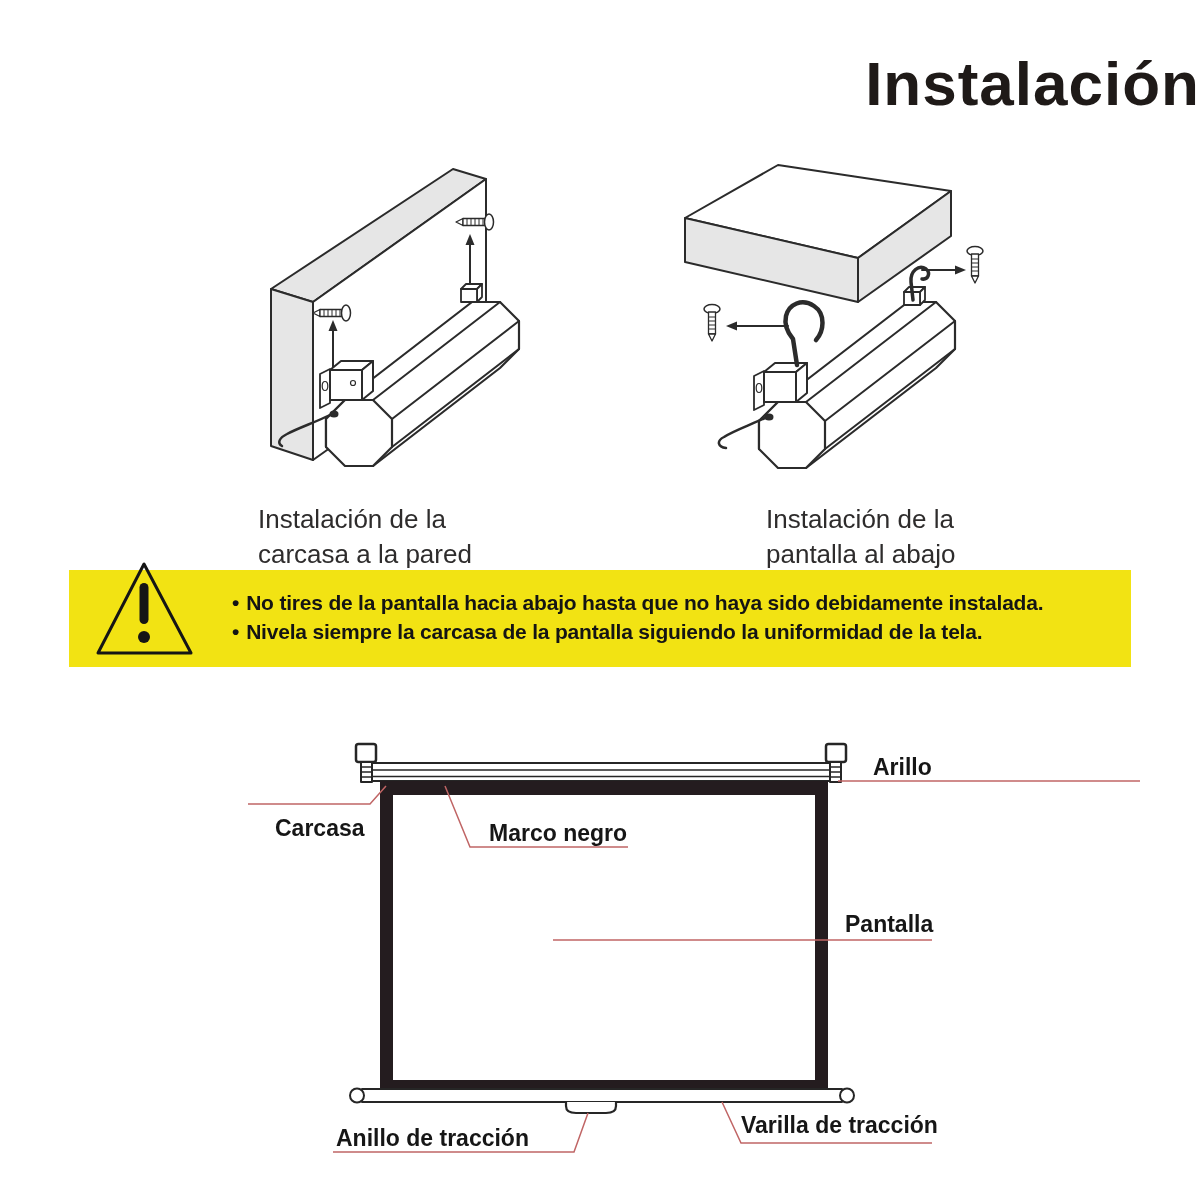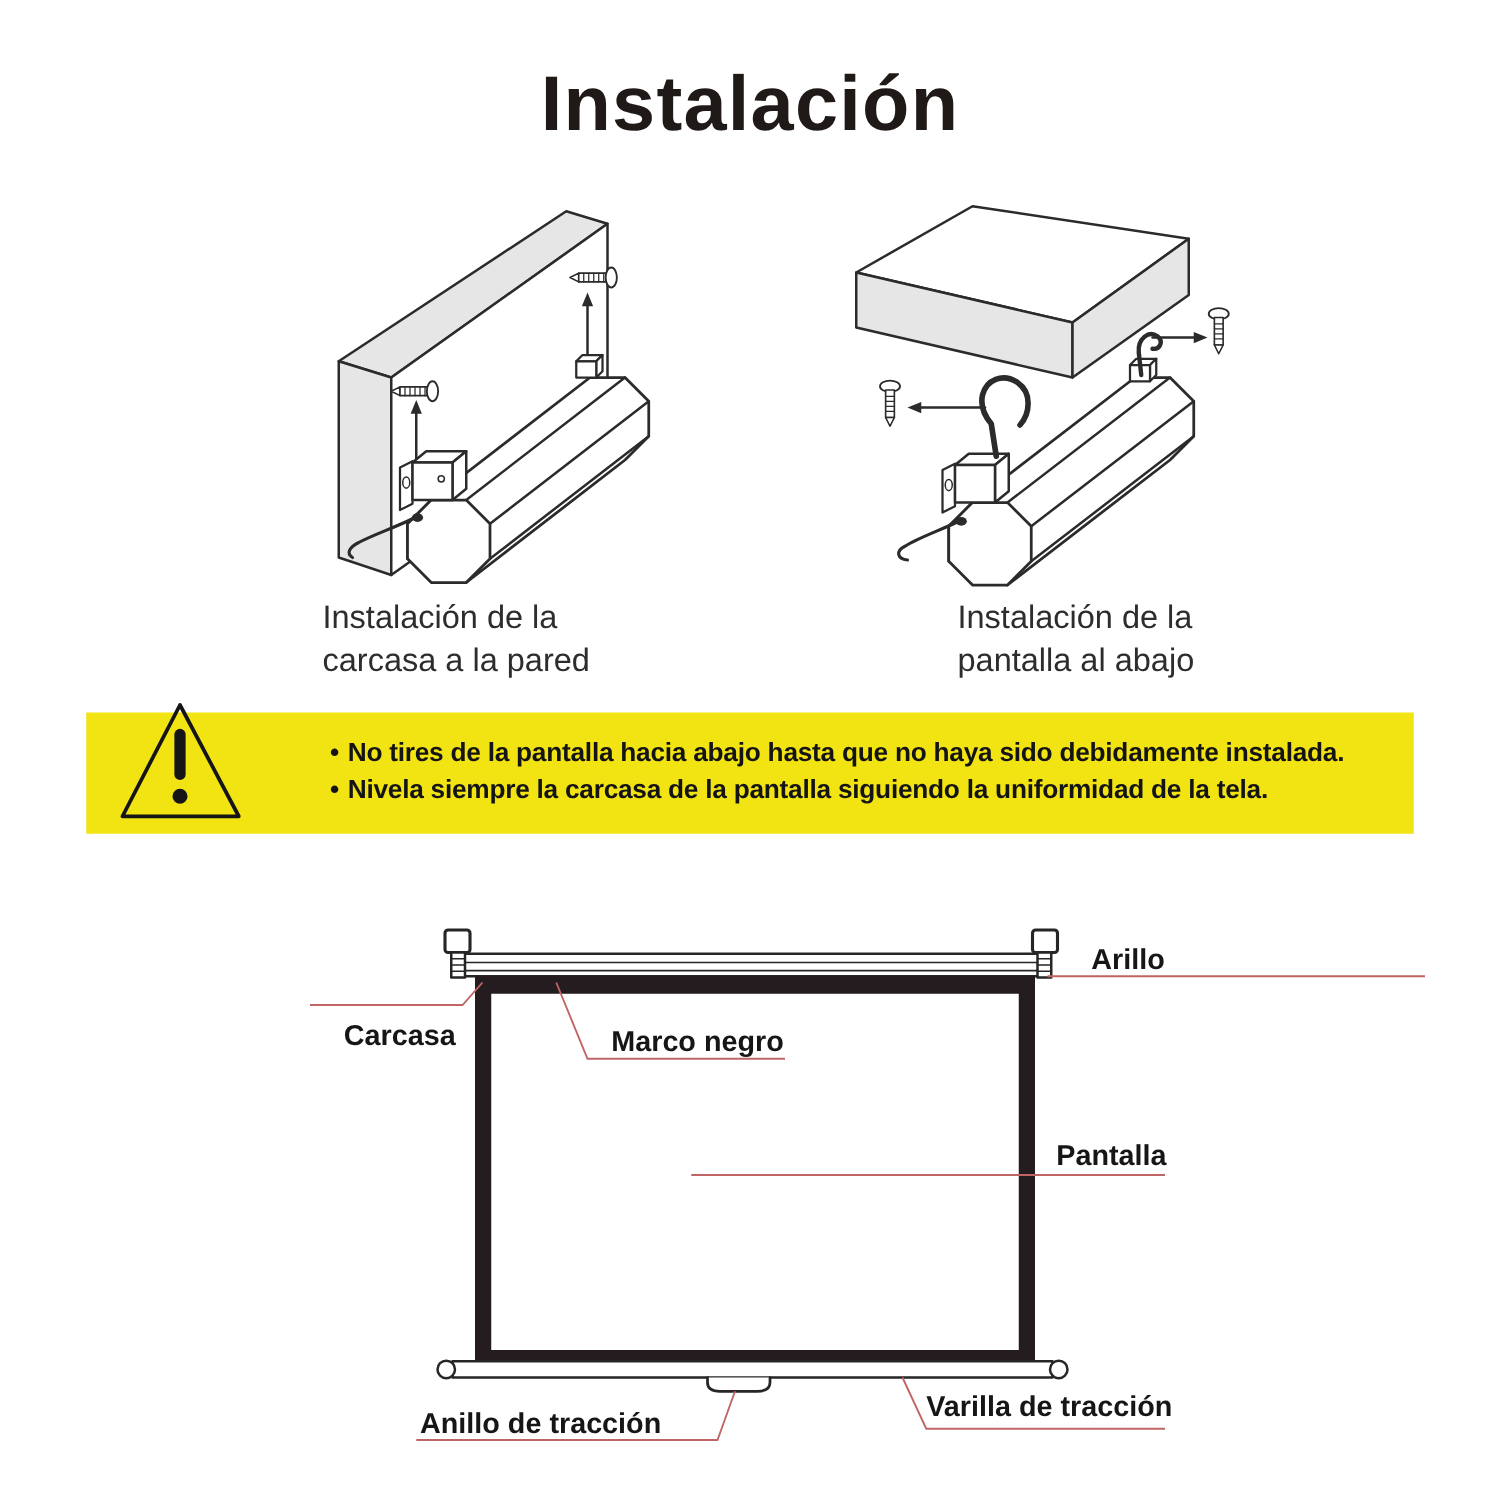--- a/index.html
+++ b/index.html
@@ -1,28 +1,28 @@
 <!DOCTYPE html>
 <html><head>
 <meta charset="utf-8">
 <style>
   html,body{margin:0;padding:0;background:#fff;}
   .page{position:relative;width:1200px;height:1200px;background:#ffffff;
         font-family:"Liberation Sans",sans-serif;overflow:hidden;}
-  .title{position:absolute;top:50px;left:0;width:100%;text-align:center;
+  .title{position:absolute;top:50px;left:0;width:100%;text-align:right;
          font-size:62px;line-height:68px;font-weight:bold;color:#1f1a18;letter-spacing:1px;}
   .fig{position:absolute;}
   .fig-wall{left:240px;top:150px;}
   .fig-ceiling{left:670px;top:150px;}
-  .caption{position:absolute;font-size:26px;line-height:35px;color:#2e2c2c;white-space:nowrap;}
+  .caption{position:absolute;font-size:26px;line-height:35px;color:#2e2c2c;white-space:nowrap;margin-top:26px;}
   .caption-wall{left:258px;top:476px;}
   .caption-ceiling{left:766px;top:476px;}
   .banner{position:absolute;left:69px;top:570px;width:1062px;height:97px;background:#f2e313;}
   .warn-triangle{position:absolute;left:85px;top:556px;}
-  .warn-text{position:absolute;left:264px;top:588px;font-size:21px;line-height:29px;
+  .warn-text{position:absolute;left:232px;top:588px;font-size:21px;line-height:29px;
              font-weight:bold;color:#141414;letter-spacing:-0.2px;white-space:nowrap;}
   .warn-line .bullet{margin-right:7px;}
   .diagram{position:absolute;left:0;top:720px;}
   .diagram text{font-family:"Liberation Sans",sans-serif;font-weight:bold;font-size:23px;fill:#161616;}
 </style>
 </head>
 <body>
 
 <div class="page">
 

